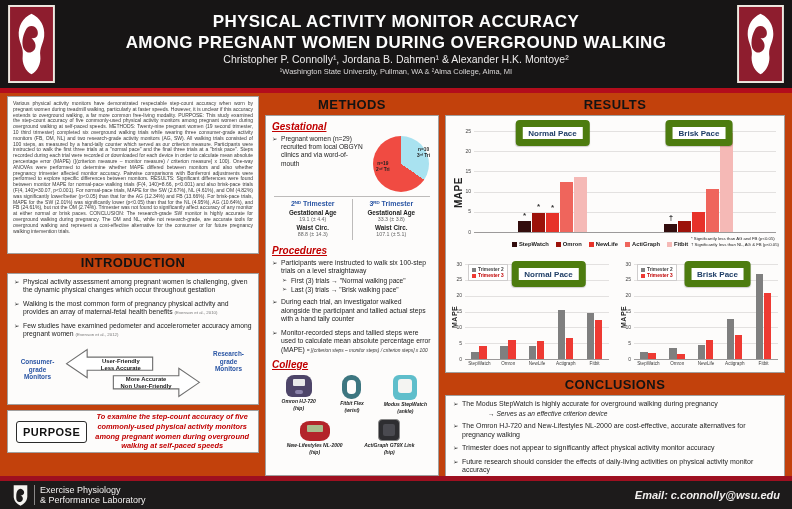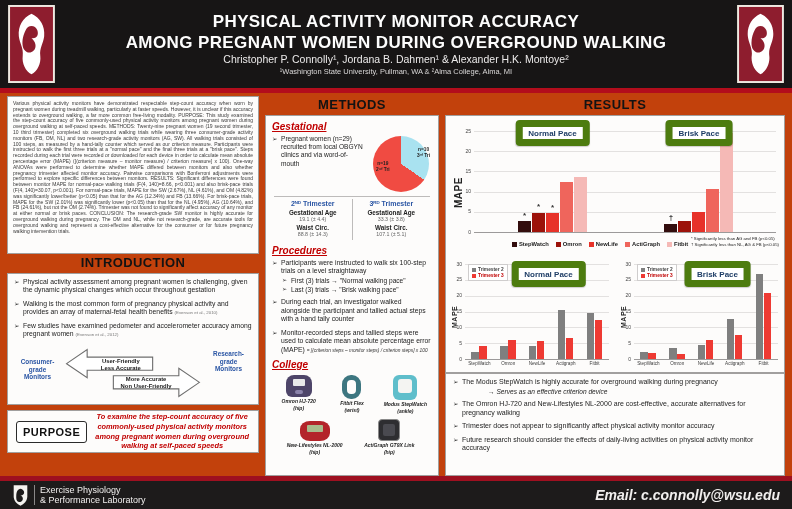--- a/index.html
+++ b/index.html
@@ -115,21 +115,21 @@
   .blt.c{font-size:7px;margin-bottom:4.5px;line-height:1.25}
   .csub{font-style:italic;font-size:6.6px;margin-left:26px;margin-top:1px}
 
   
   .ftr-red{position:absolute;left:0;right:0;top:476px;height:5px;background:#9e1020}
   .ftr{position:absolute;left:0;right:0;top:481px;bottom:0;background:#1d1b1b;display:flex;align-items:center;justify-content:space-between;padding:0 12px}
   .lab{display:flex;align-items:center;gap:5px}
   .shield{width:17px;height:23px}
   .lab-divider{width:1px;height:20px;background:#8a8888}
   .lab-text{color:#f1efee;font-size:9px;line-height:1.15}
-  .email{color:#f1efee;font-size:14px;font-weight:700;font-style:italic}
+  .email{color:#f1efee;font-size:11px;font-weight:700;font-style:italic}
 </style>
 </head>
 <body>
 
 <div class="poster">
 
   <header class="hdr">
     <svg class="logo" viewBox="0 0 48 80">
       <rect x="1" y="1" width="46" height="78" fill="#8e1d2e" stroke="#efe9e1" stroke-width="2"></rect>
       <path d="M24 9 C15 13 10 22 11 32 C12 40 16 44 15 52 C14 60 18 68 24 71 C30 68 34 60 33 52 C32 44 36 40 37 32 C38 22 33 13 24 9 Z" fill="#ffffff"></path>
@@ -408,20 +408,21 @@
                 </div>
                 <div class="lgrow">
                   <div class="sq" style="background: rgb(238, 58, 51);"></div>
                   <div class="lgt">Trimester 3</div>
                 </div>
               </div>
             </div>
         </div>
       </div>
 
+      <h2 class="sect" style="margin-top:4px">CONCLUSIONS</h2>
       <div class="panel conc-panel">
         <div class="blt c">
           <span>The Modus StepWatch is highly accurate for overground walking during pregnancy</span>
           <div class="csub">→ Serves as an effective criterion device</div>
         </div>
         <div class="blt c">The Omron HJ-720 and New-Lifestyles NL-2000 are cost-effective, accurate alternatives for pregnancy walking</div>
         <div class="blt c">Trimester does not appear to significantly affect physical activity monitor accuracy</div>
         <div class="blt c">Future research should consider the effects of daily-living activities on physical activity monitor accuracy</div>
       </div>
     </section>

